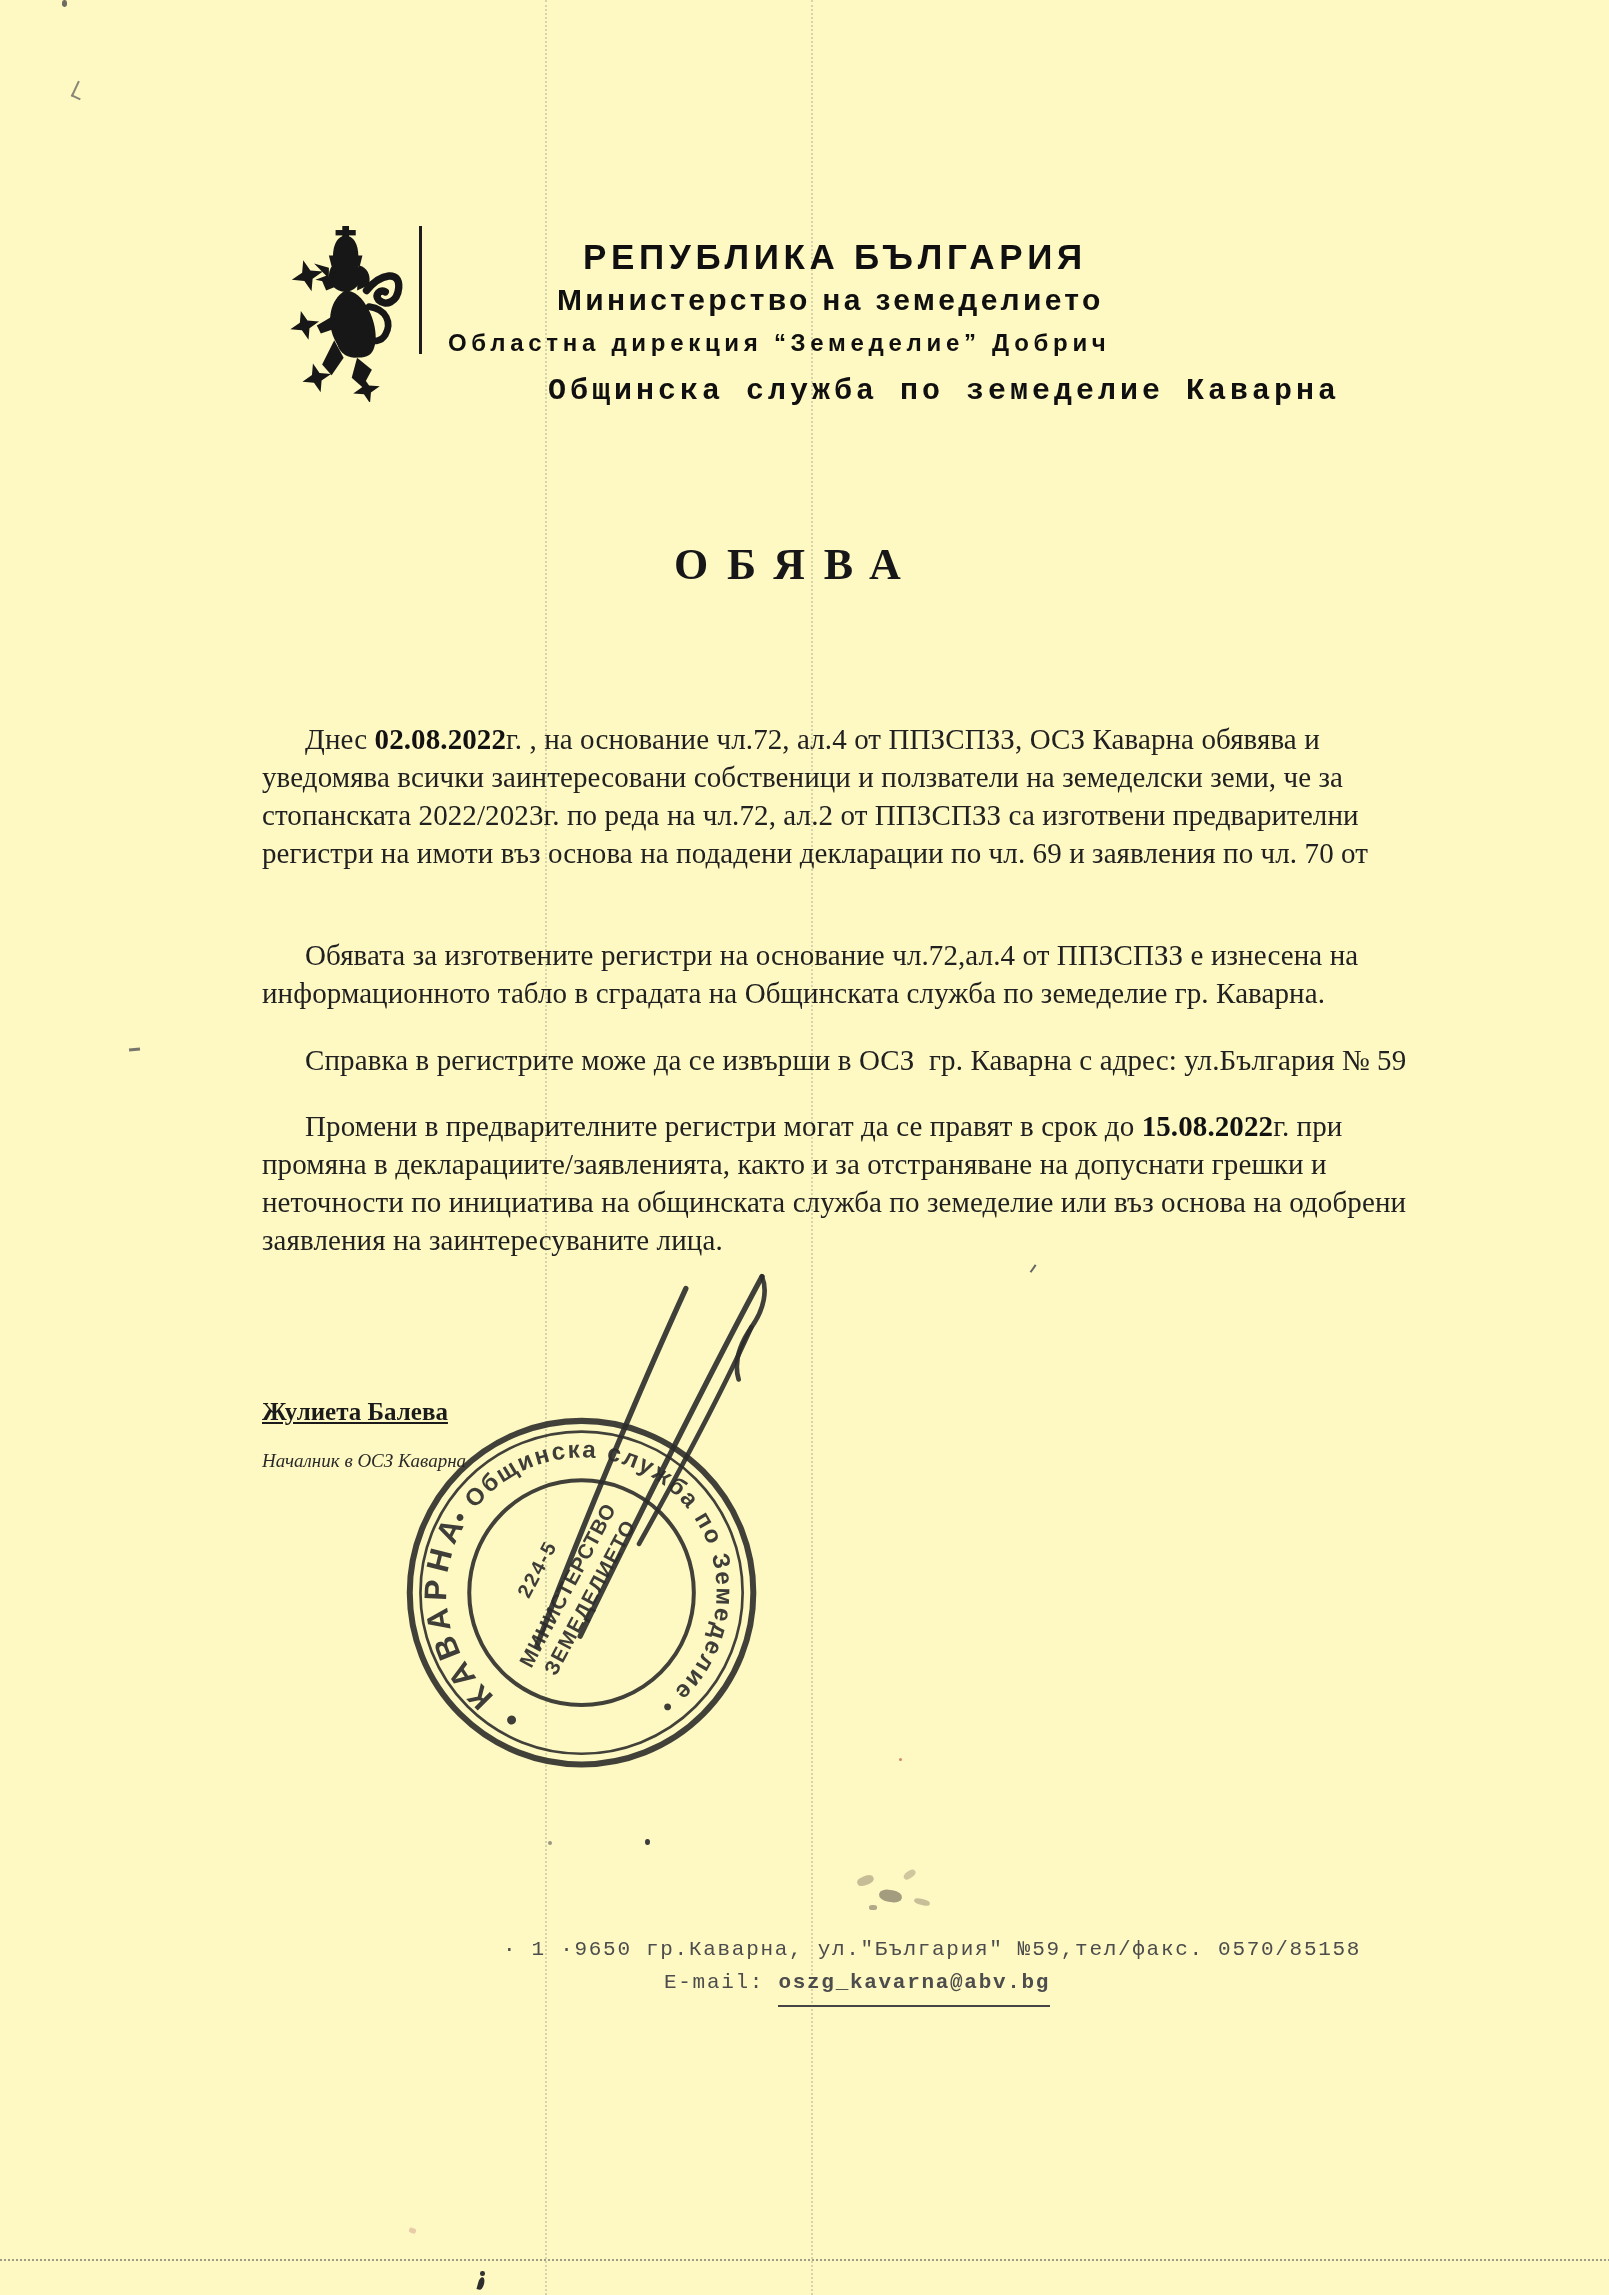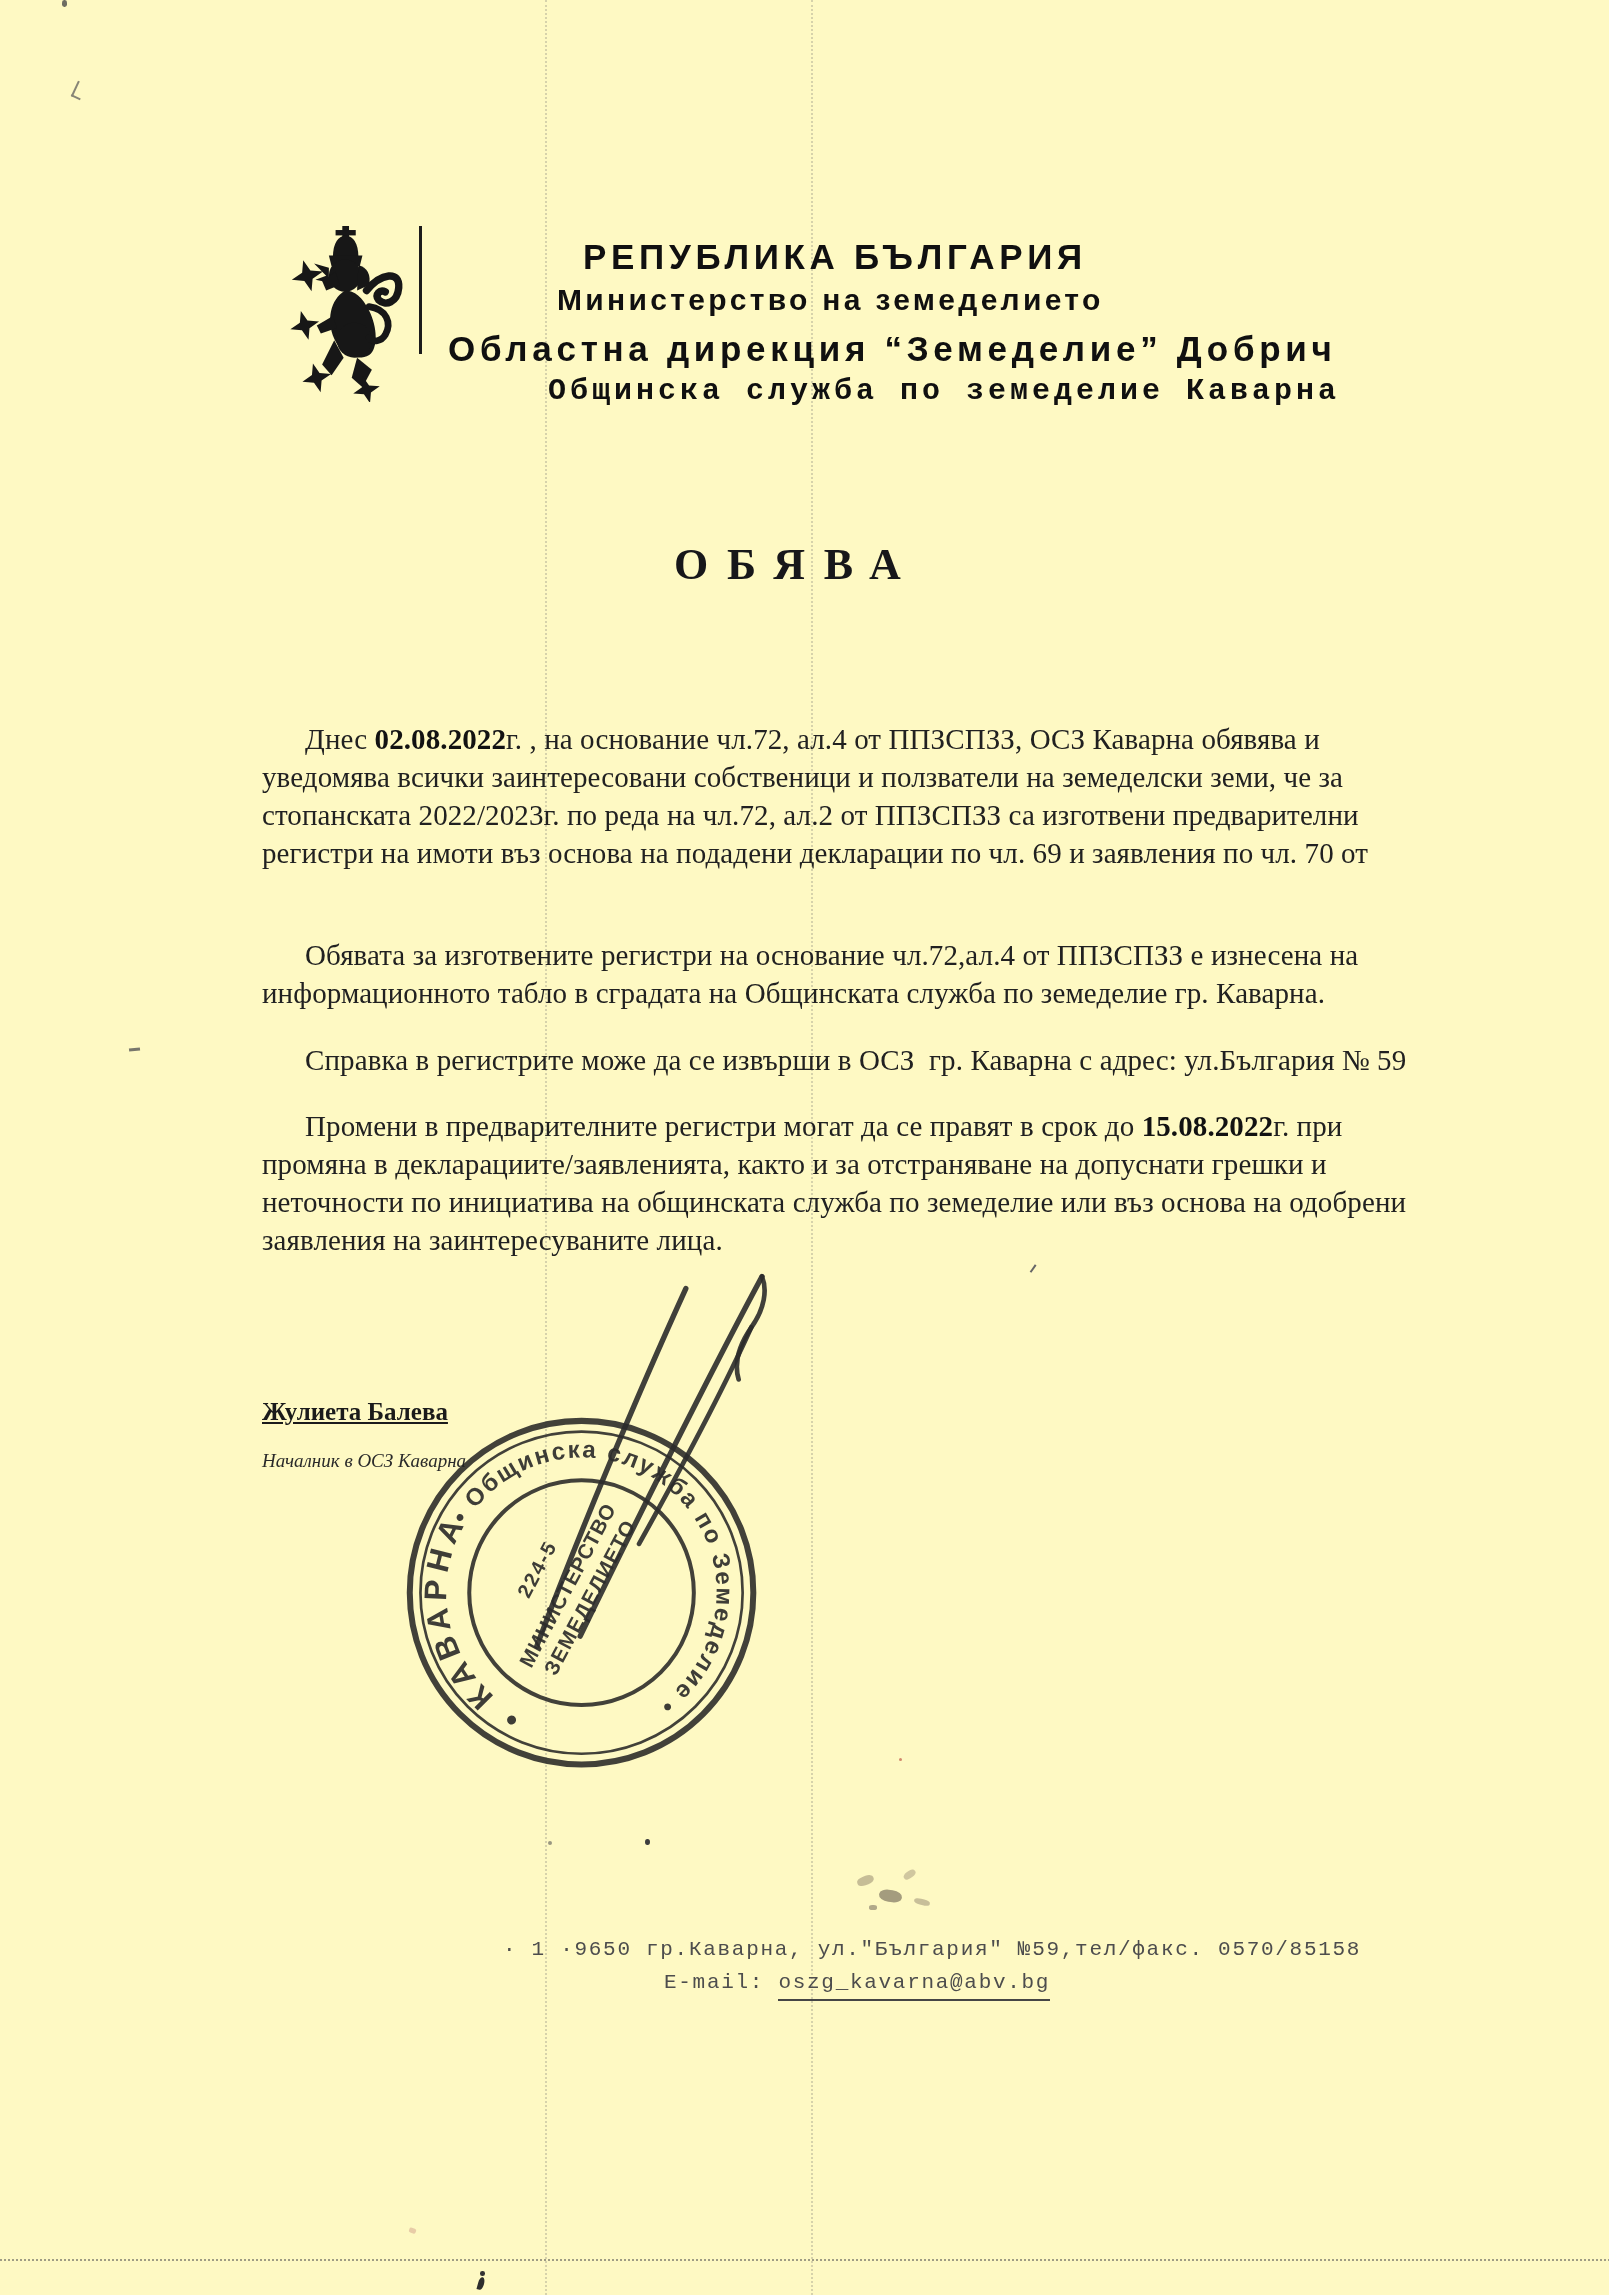--- a/index.html
+++ b/index.html
@@ -14,39 +14,39 @@
   
   .v-streak{position:absolute;top:0;height:100%;width:0;border-left:2px dotted rgba(110,110,110,.28);}
   .h-dotline{position:absolute;left:0;width:100%;height:0;border-top:2px dotted rgba(80,80,80,.55);}
   .speck{position:absolute;}
   
   .emblem{position:absolute;left:286px;top:226px;}
   .hdr-divider{position:absolute;left:419px;top:226px;width:2.7px;height:128px;background:#1c1c1c;}
   .org{position:absolute;font-family:"Liberation Sans",sans-serif;font-weight:bold;color:#101010;white-space:nowrap;}
   .org1{left:583px;top:237px;font-size:35px;letter-spacing:4.7px;}
   .org2{left:557px;top:283px;font-size:30px;letter-spacing:3.3px;}
-  .org3{left:448px;top:329px;font-size:35px;letter-spacing:4.7px;}
+  .org3{left:448px;top:329px;font-size:24px;letter-spacing:4.7px;}
   .org4{left:548px;top:374px;font-size:30px;letter-spacing:4px;font-family:Liberation Mono, monospace;}
   
   .doc-title{position:absolute;left:674px;top:519px;font-size:44px;font-weight:bold;letter-spacing:18.7px;color:#17171a;white-space:nowrap;margin-top:20px;}
   
   .para{position:absolute;left:262px;width:1176px;font-size:29px;line-height:38px;letter-spacing:0.1px;color:#212121;}
   .para .bl{height:38px;white-space:pre;}
   .indent{padding-left:43px;}
   .p1{top:720px;} .p2{top:936px;} .p3{top:1041px;} .p4{top:1107px;}
   .bdate{font-weight:bold;color:#121212;}
   
   .sig-name{position:absolute;left:262px;top:1398px;font-size:25px;font-weight:bold;color:#1b1b1b;white-space:nowrap;text-decoration:underline;}
   .sig-role{position:absolute;left:262px;top:1450px;font-size:19px;font-style:italic;color:#2a2a2a;white-space:nowrap;}
   .stamp-svg{position:absolute;left:373px;top:1255px;}
   
   .foot{position:absolute;font-family:"Liberation Mono",monospace;color:#4d4d4d;white-space:pre;}
   .foot1{left:503px;top:1938px;font-size:21px;letter-spacing:1.7px;}
   .foot2{left:664px;top:1971px;font-size:21px;letter-spacing:1.7px;}
-  .email-ul{border-bottom:2.7px solid #454545;padding-bottom:5px;}
+  .email-ul{border-bottom:2.7px solid #454545;padding-bottom:11px;font-weight:bold;}
 </style>
 </head>
 <body>
 
 <div class="page">
 
   <div class="v-streak" style="left:545px"></div>
   <div class="v-streak" style="left:811px"></div>
   <div class="h-dotline" style="top:2259px"></div>
 

